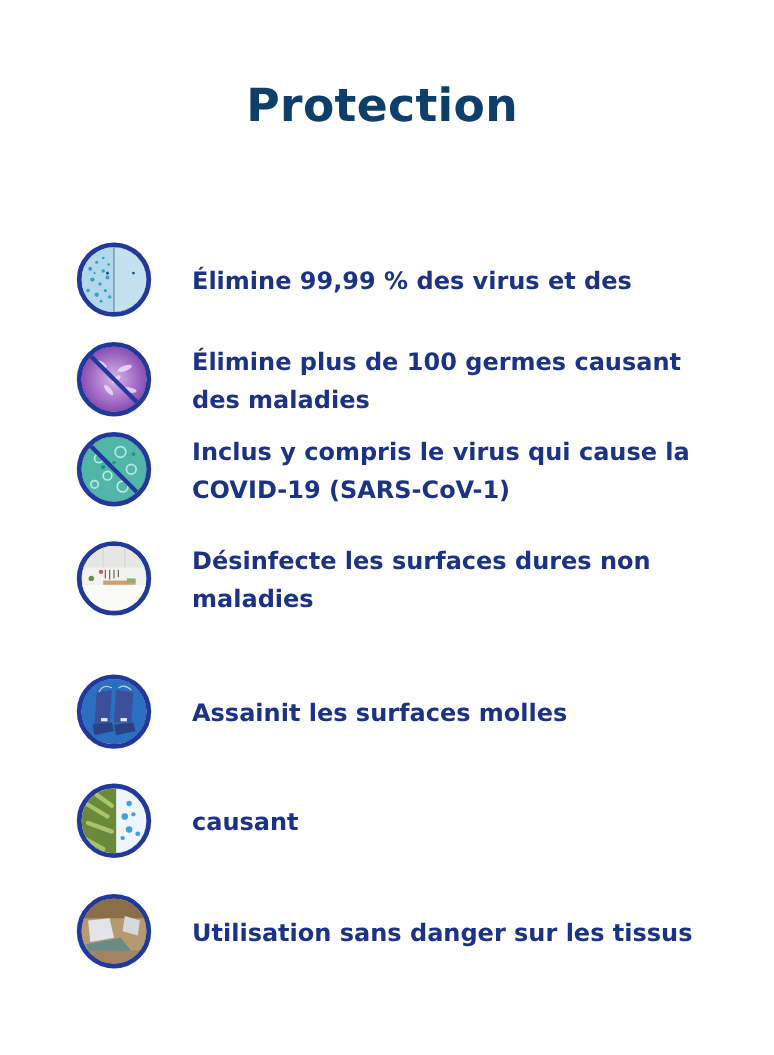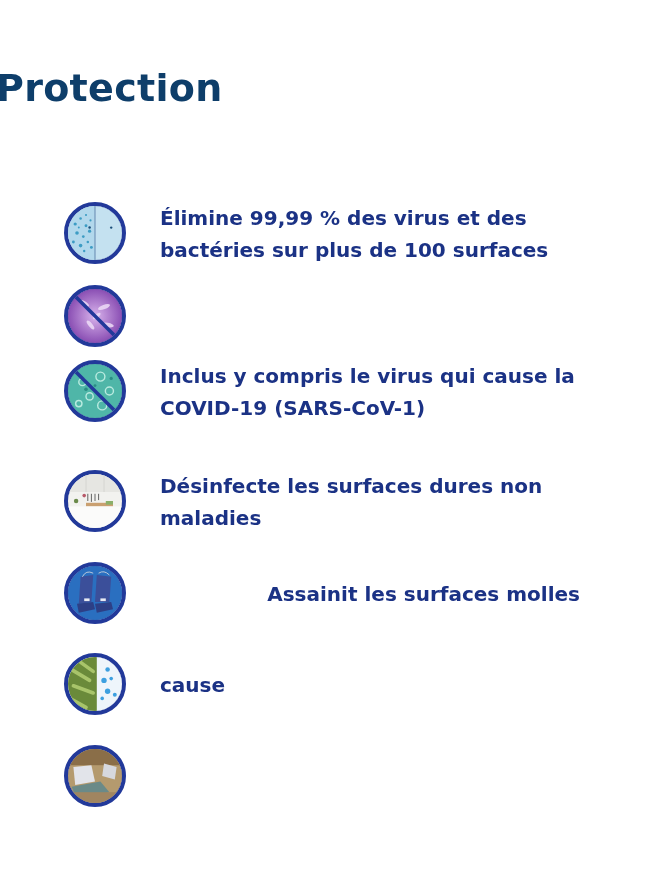--- a/index.html
+++ b/index.html
@@ -1,17 +1,17 @@
 <!DOCTYPE html>
 <html><head>
 <meta charset="utf-8">
 <style>
   html, body { margin:0; padding:0; background:#ffffff; }
   body { width:645px; height:879px; position:relative; overflow:hidden; font-family:"DejaVu Sans", sans-serif; }
-  .title { position:absolute; left:0; width:645px; top:66px; text-align:left; font-weight:bold; font-size:38px; color:#0e3e6a; letter-spacing:0.3px; }
+  .title { position:absolute; left:0; width:645px; top:66px; text-align:center; font-weight:bold; font-size:38px; color:#0e3e6a; letter-spacing:0.3px; }
   .title span { display:inline-block; transform:translateX(-4px); }
   .item { position:absolute; left:64px; width:520px; height:64px; }
   .icon { position:absolute; left:0; top:0; width:62px; height:62px; border-radius:50%; overflow:hidden; box-sizing:border-box; border:4px solid #22399a; box-shadow:0 0 0 1px #1a2e80 inset; }
   .icon svg { width:100%; height:100%; display:block; }
   .text { position:absolute; left:96px; top:50%; transform:translateY(-50%); font-weight:bold; font-size:20px; line-height:32px; color:#1b3285; width:420px; }
 </style>
 </head>
 <body>
 
 <div class="title"><span>Protection</span></div>
@@ -39,21 +39,20 @@
       </g>
       <g fill="#1b4f7a">
           <circle cx="24" cy="24" r="1.4"></circle>
           <circle cx="48" cy="24" r="1.3"></circle>
         </g>
       <line x1="30" y1="0" x2="30" y2="60" stroke="#5b7fa8" stroke-width="1"></line>
     </svg>
   </div>
   <div class="text">
     <div>Élimine 99,99 % des virus et des</div>
-    <div>bactéries sur plus de 100 surfaces</div>
   </div>
 </div>
 
 <div class="item" style="top:285px;">
   <div class="icon">
     <svg viewBox="0 0 60 60">
       <defs>
           <radialGradient id="gp" cx="50%" cy="50%" r="60%">
             <stop offset="0" stop-color="#d9b4ec"></stop>
             <stop offset="1" stop-color="#7a3aa8"></stop>
@@ -62,20 +61,24 @@
       <rect width="60" height="60" fill="url(#gp)"></rect>
       <g fill="#eedcf7" opacity="0.85">
         <ellipse cx="18" cy="16" rx="6" ry="2.5" transform="rotate(30 18 16)"></ellipse>
         <ellipse cx="40" cy="20" rx="7" ry="2.5" transform="rotate(-20 40 20)"></ellipse>
         <ellipse cx="25" cy="40" rx="6" ry="2.2" transform="rotate(50 25 40)"></ellipse>
         <ellipse cx="44" cy="40" rx="7" ry="2.4" transform="rotate(10 44 40)"></ellipse>
         <ellipse cx="32" cy="30" rx="5" ry="2" transform="rotate(-40 32 30)"></ellipse>
       </g>
       <line x1="8" y1="8" x2="52" y2="52" stroke="#22399a" stroke-width="4"></line>
     </svg>
+  </div>
+  <div class="text">
+    <div>Élimine plus de 100 germes causant</div>
+    <div>des maladies</div>
   </div>
 </div>
 
 <div class="item" style="top:360px;">
   <div class="icon">
     <svg viewBox="0 0 60 60">
       <rect width="60" height="60" fill="#4fb6a8"></rect>
       <g fill="none" stroke="#b8eadf" stroke-width="1.6">
         <circle cx="16" cy="20" r="4"></circle>
           <circle cx="36" cy="14" r="5"></circle>
@@ -91,21 +94,21 @@
         </g>
       <line x1="8" y1="8" x2="52" y2="52" stroke="#22399a" stroke-width="4"></line>
     </svg>
   </div>
   <div class="text">
     <div>Inclus y compris le virus qui cause la</div>
     <div>COVID-19 (SARS-CoV-1)</div>
   </div>
 </div>
 
-<div class="item" style="top:470px;">
+<div class="item" style="top:451px;">
   <div class="icon">
     <svg viewBox="0 0 60 60">
       <rect width="60" height="60" fill="#f2f2ef"></rect>
       <rect y="0" width="60" height="20" fill="#e6e6e2"></rect>
       <line x1="20" y1="0" x2="20" y2="20" stroke="#d4d4cf" stroke-width="1"></line>
       <line x1="40" y1="0" x2="40" y2="20" stroke="#d4d4cf" stroke-width="1"></line>
       <g stroke="#555" stroke-width="1">
           <line x1="22" y1="22" x2="22" y2="30"></line>
           <line x1="26" y1="22" x2="26" y2="31"></line>
           <line x1="30" y1="22" x2="30" y2="30"></line>
@@ -117,21 +120,21 @@
       <rect x="42" y="30" width="8" height="4" fill="#8ab06a"></rect>
       <rect y="36" width="60" height="24" fill="#fbfbfa"></rect>
     </svg>
   </div>
   <div class="text">
     <div>Désinfecte les surfaces dures non</div>
     <div>maladies</div>
   </div>
 </div>
 
-<div class="item" style="top:562px;text-align:right;">
+<div class="item" style="top:562px;">
   <div class="icon">
     <svg viewBox="0 0 60 60">
       <rect width="60" height="60" fill="#2a6fc0"></rect>
       <path d="M14 12 L28 10 L26 40 L12 42 Z" fill="#3b4f9a"></path>
       <path d="M32 10 L48 12 L46 40 L30 40 Z" fill="#3b4f9a"></path>
       <path d="M10 42 L28 40 L30 48 L12 52 Z" fill="#2d3f86"></path>
       <path d="M30 42 L48 40 L50 48 L32 52 Z" fill="#2d3f86"></path>
       <rect x="18" y="36" width="6" height="3" fill="#e8eaf2"></rect>
       <rect x="36" y="36" width="6" height="3" fill="#e8eaf2"></rect>
       <path d="M16 12 Q20 4 28 8" stroke="#c8d0dc" stroke-width="1" fill="none"></path>
@@ -158,28 +161,31 @@
         <circle cx="44" cy="14" r="2.5"></circle>
           <circle cx="40" cy="26" r="3"></circle>
           <circle cx="48" cy="24" r="2"></circle>
         <circle cx="44" cy="38" r="3"></circle>
           <circle cx="52" cy="42" r="2.2"></circle>
           <circle cx="38" cy="46" r="2"></circle>
       </g>
     </svg>
   </div>
   <div class="text">
-    <div>cause</div>
+    <div>causant</div>
   </div>
 </div>
 
 <div class="item" style="top:745px;">
   <div class="icon">
     <svg viewBox="0 0 60 60">
       <rect width="60" height="60" fill="#b49a6e"></rect>
       <rect y="0" width="60" height="18" fill="#8a6e48"></rect>
       <path d="M6 20 L26 18 L30 36 L8 40 Z" fill="#e2e4ea"></path>
       <path d="M40 16 L54 20 L52 34 L38 30 Z" fill="#d6d8de"></path>
       <path d="M4 42 L36 36 L46 48 L10 56 Z" fill="#6a8a88"></path>
       <rect y="48" width="60" height="12" fill="#a08560"></rect>
     </svg>
   </div>
+  <div class="text">
+    <div>Utilisation sans danger sur les tissus</div>
+  </div>
 </div>
 
 </body></html>

